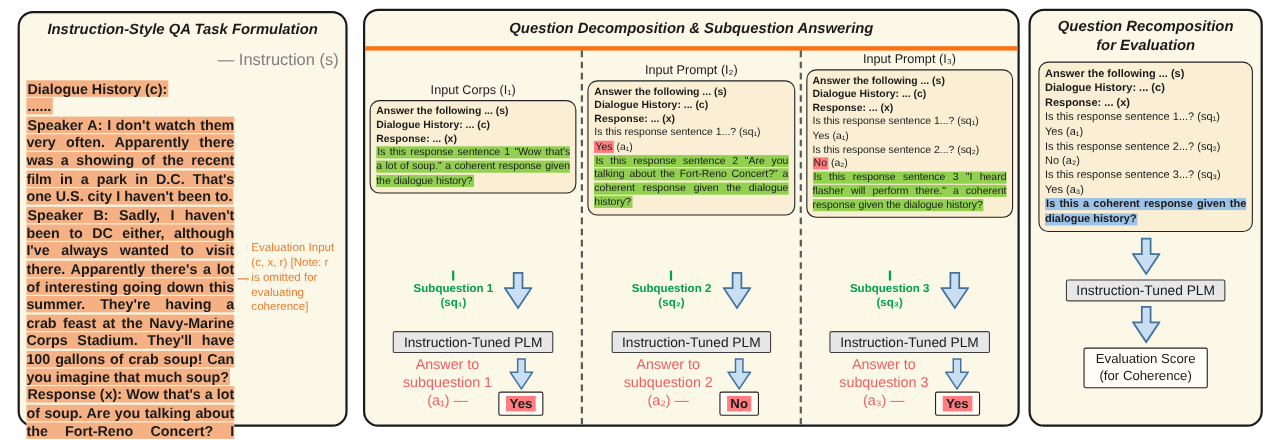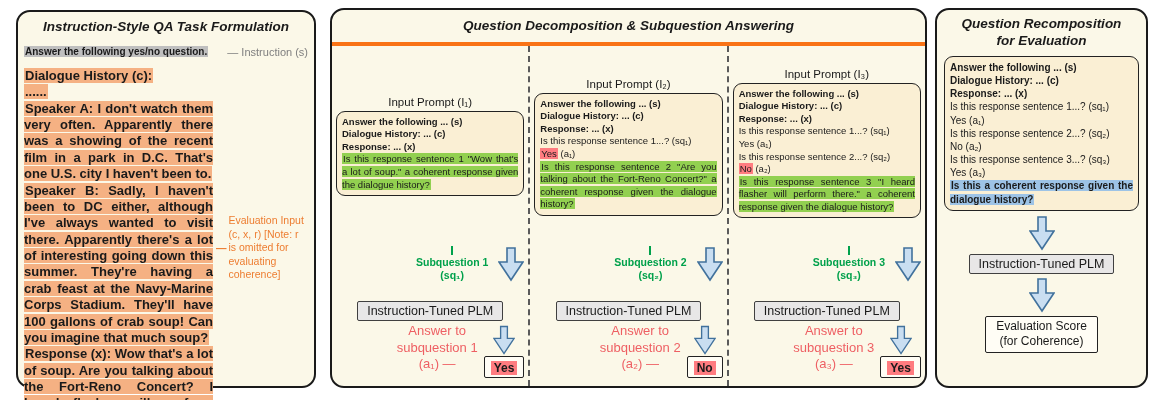--- a/index.html
+++ b/index.html
@@ -5,21 +5,21 @@
   html,body{margin:0;padding:0;background:#fff;}
   .fig{position:relative;width:1157px;height:400px;background:#fff;
        font-family:"Liberation Sans","DejaVu Sans",sans-serif;color:#1a1a1a;}
   .panel{position:absolute;background:#fbf8e8;border:2px solid #1a1a1a;border-radius:14px;box-sizing:border-box;}
   .panel-left{left:16px;top:10px;width:300px;height:378px;padding:7px 6px 8px 6px;display:flex;flex-direction:column;}
   .panel-mid{left:330px;top:8px;width:597px;height:380px;display:flex;flex-direction:column;}
   .panel-right{left:935px;top:8px;width:213px;height:380px;padding:6px 7px;display:flex;flex-direction:column;}
   .ptitle{margin:0;text-align:center;font-size:13.5px;font-weight:bold;font-style:italic;line-height:1.25;}
   .mid-titlebar{border-bottom:4px solid #f97316;padding:8px 4px 7px 4px;}
   .mid-body{flex:1;display:flex;min-height:0;}
-  .col{flex:1;display:flex;flex-direction:column;padding:22px 4px 8px 4px;box-sizing:border-box;align-items:flex-end;}
+  .col{flex:1;display:flex;flex-direction:column;padding:2px 4px 8px 4px;box-sizing:border-box;}
   .col+.col{border-left:2px dashed #5a5a5a;}
   .ctop-1{padding-top:28px;} .ctop-2{padding-top:10px;} .ctop-3{padding-top:0;}
   .pt-label{text-align:center;font-size:11.5px;margin-bottom:3px;}
   .pbox{background:#faefd4;border:1.6px solid #222;border-radius:9px;padding:4px 5px;
         font-size:9.5px;line-height:1.32;}
   .pbox .bl{font-weight:bold;}
   .just{text-align:justify;}
   .hl{padding:0 1px;}
   .hl-gray{background:#bfbfbf;}
   .hl-orange{background:#f5b183;}
@@ -27,21 +27,21 @@
   .hl-green{background:#92d050;}
   .hl-red{background:#ff7c80;}
   .lbl-gray{color:#7f7f7f;}
   .lbl-orange{color:#ed7d31;}
   .lbl-blue{color:#2e75b6;}
   .lbl-green{color:#00a14b;}
   .lbl-red{color:#ee5f63;}
   
   .instr-row{display:flex;align-items:center;margin-top:10px;gap:4px;}
   .instr-row .itext{font-size:10px;font-weight:bold;}
-  .instr-row .ilabel{font-size:11px;white-space:nowrap;margin-left:auto;}
+  .instr-row .ilabel{font-size:15px;white-space:nowrap;margin-left:auto;}
   .dlg-row{display:flex;margin-top:10px;gap:3px;}
   .dlg-text{flex:1;font-size:13px;font-weight:bold;line-height:1.26;}
   .dlg-text p{margin:0;}
   .side-lbl{width:92px;display:flex;align-items:center;gap:2px;font-size:10.5px;}
   .side-lbl .stack{flex:1;text-align:left;line-height:1.3;}
   .dash{font-weight:bold;}
   .q-row{display:flex;margin-top:auto;gap:3px;align-items:center;}
   .q-text{flex:1;font-size:10.5px;font-weight:bold;line-height:1.3;}
   .q-lbl{width:92px;display:flex;align-items:center;gap:2px;font-size:11px;}
   
@@ -65,21 +65,20 @@
 </style>
 </head>
 <body>
 
 <div class="fig">
 
   <section class="panel panel-left">
     <h2 class="ptitle">Instruction-Style QA Task Formulation</h2>
 
     <div class="instr-row">
-      <span class="itext"><span class="hl hl-gray">Answer the following yes/no question.</span></span>
       <span class="ilabel lbl-gray">— Instruction (s)</span>
     </div>
 
     <div class="dlg-row">
       <div class="dlg-text just">
         <p><span class="hl hl-orange">Dialogue History (c):</span></p>
         <p><span class="hl hl-orange">......</span></p>
         <p><span class="hl hl-orange"><b>Speaker A:</b><span> I don't watch them very often. Apparently there was a showing of the recent film in a park in D.C. That's one U.S. city I haven't been to.</span></span></p>
         <p><span class="hl hl-orange"><b>Speaker B:</b><span> Sadly, I haven't been to DC either, although I've always wanted to visit there. Apparently there's a lot of interesting going down this summer. They're having a crab feast at the Navy-Marine Corps Stadium. They'll have 100 gallons of crab soup! Can you imagine that much soup?</span></span></p>
         <p><span class="hl hl-orange"><b>Response (x):</b><span> Wow that's a lot of soup. Are you talking about the Fort-Reno Concert? I heard flasher will perform there.</span></span></p>
@@ -100,21 +99,21 @@
   </section>
 
   <section class="panel panel-mid">
     <div class="mid-titlebar">
       <h2 class="ptitle">Question Decomposition &amp; Subquestion Answering</h2>
     </div>
     <div class="mid-body">
 
       <div class="col">
         <div class="ctop-1">
-          <div class="pt-label">Input Prompt (I₁)</div>
+          <div class="pt-label">Input Corps (I₁)</div>
           <div class="pbox">
             <div class="bl">Answer the following ... (s)</div>
             <div class="bl">Dialogue History: ... (c)</div>
             <div class="bl">Response: ... (x)</div>
             <div class="just"><span class="hl hl-green">Is this response sentence 1 "Wow that's a lot of soup." a coherent response given the dialogue history?</span></div>
           </div>
         </div>
         <div class="sub-row">
           <div class="subq-lbl lbl-green">
             <div class="tick"></div>

